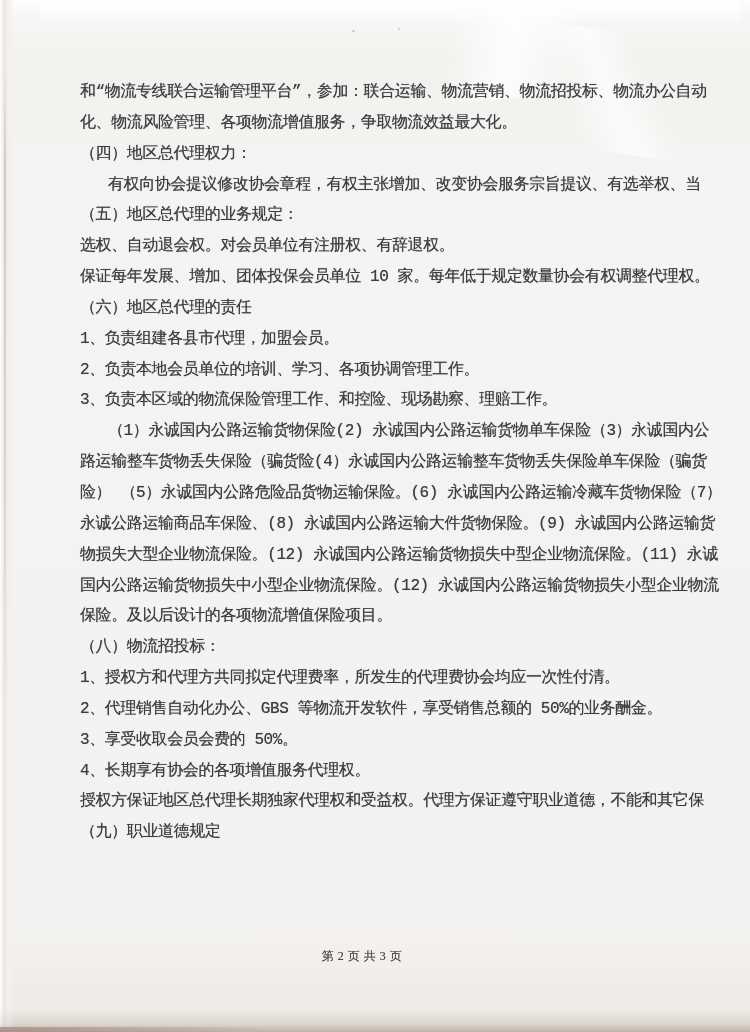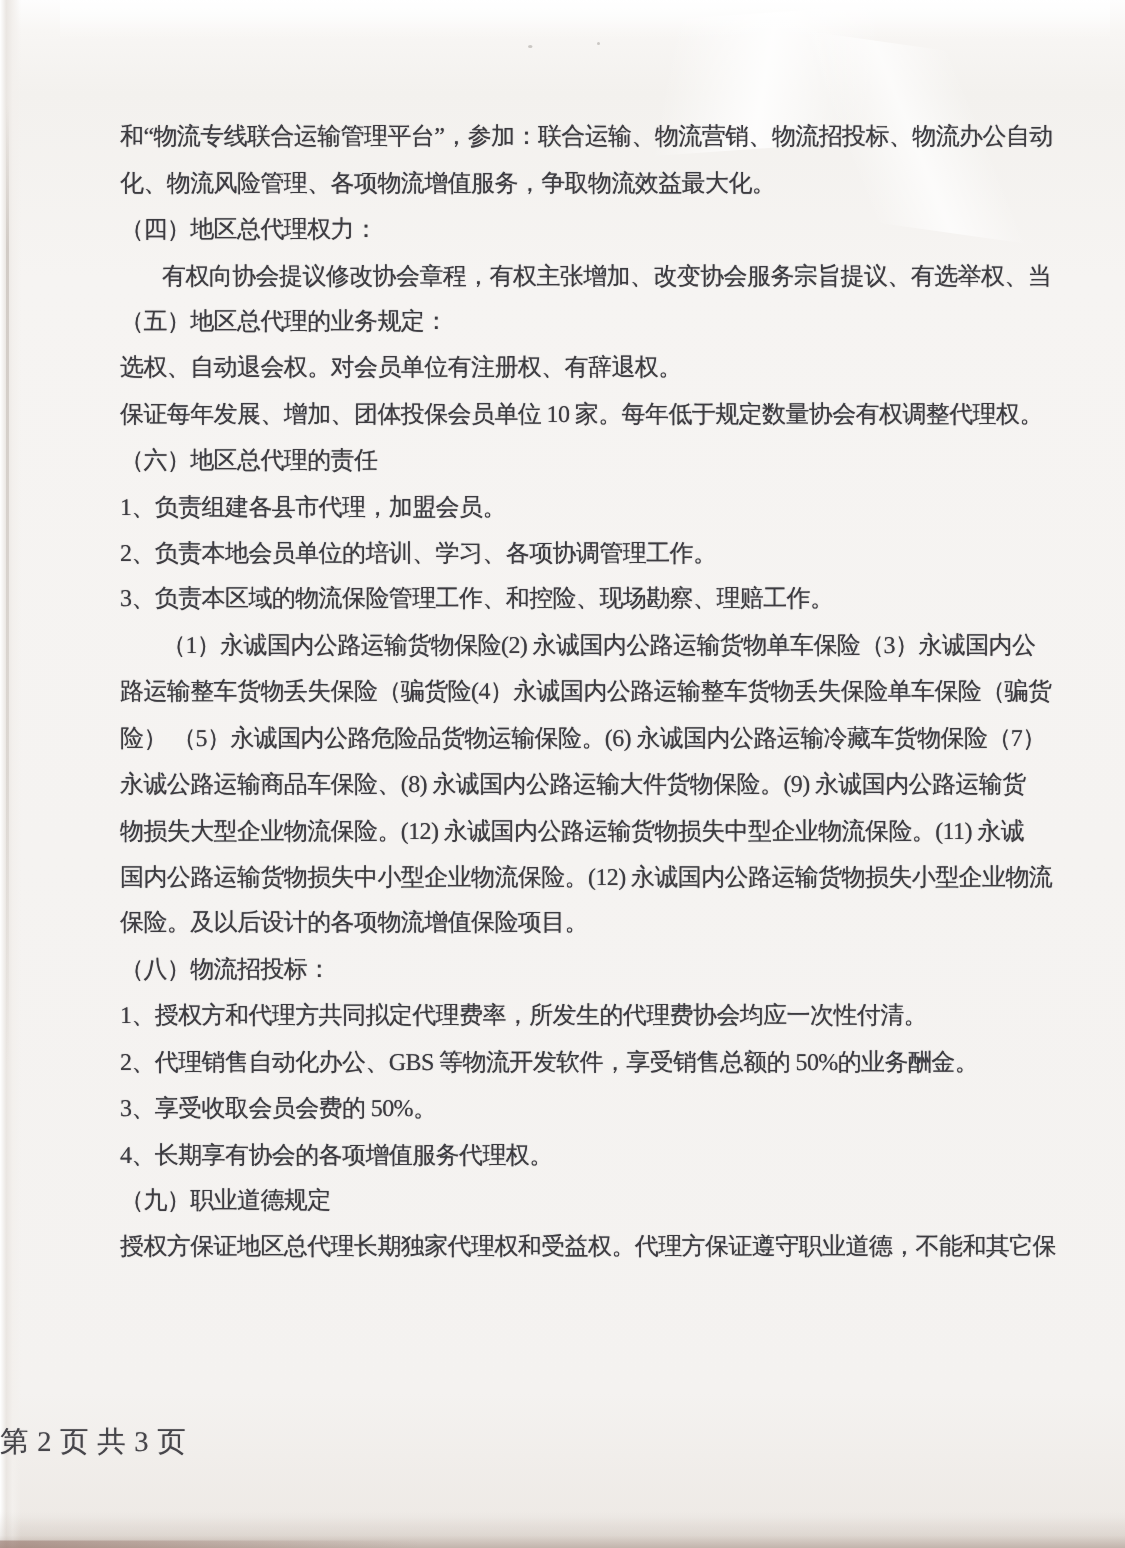--- a/index.html
+++ b/index.html
@@ -54,25 +54,26 @@
     background: linear-gradient(90deg, rgba(146,112,102,0.55), rgba(146,112,102,0));
   }
   
   .text-block {
     position: absolute; left: 80px; top: 77px; width: 648px;
     font-size: 16px; letter-spacing: -0.4px; color: #3d3c41;
   }
   .line {
     height: 30.85px; line-height: 30.85px; white-space: nowrap;
     text-shadow: 0 0 0.7px rgba(61,60,65,0.7);
+    font-family: Liberation Mono, monospace;
   }
   .line.indent { padding-left: 28px; }
   .footer {
     position: absolute; top: 948px; left: 0; width: 724px;
-    font-size: 19px; letter-spacing: 0.5px;
+    text-align: center; font-size: 12px; letter-spacing: 0.5px;
     color: #46454a; text-shadow: 0 0 0.6px rgba(70,69,74,0.6);
   }
 </style>
 </head>
 <body>
 
 <div class="scan-page">
   <div class="streak streak-a"></div>
   <div class="streak streak-b"></div>
   <div class="streak streak-c"></div>
@@ -100,20 +101,20 @@
       <div class="line">险） （5）永诚国内公路危险品货物运输保险。(6) 永诚国内公路运输冷藏车货物保险（7）</div>
       <div class="line">永诚公路运输商品车保险、(8) 永诚国内公路运输大件货物保险。(9) 永诚国内公路运输货</div>
       <div class="line">物损失大型企业物流保险。(12) 永诚国内公路运输货物损失中型企业物流保险。(11) 永诚</div>
       <div class="line">国内公路运输货物损失中小型企业物流保险。(12) 永诚国内公路运输货物损失小型企业物流</div>
       <div class="line">保险。及以后设计的各项物流增值保险项目。</div>
       <div class="line">（八）物流招投标：</div>
       <div class="line">1、授权方和代理方共同拟定代理费率，所发生的代理费协会均应一次性付清。</div>
       <div class="line">2、代理销售自动化办公、GBS 等物流开发软件，享受销售总额的 50%的业务酬金。</div>
       <div class="line">3、享受收取会员会费的 50%。</div>
       <div class="line">4、长期享有协会的各项增值服务代理权。</div>
+      <div class="line">授权方保证地区总代理长期独家代理权和受益权。代理方保证遵守职业道德，不能和其它保</div>
       <div class="line">（九）职业道德规定</div>
-      <div class="line">授权方保证地区总代理长期独家代理权和受益权。代理方保证遵守职业道德，不能和其它保</div>
     </div>
 
   <div class="footer">
     <span>第 2 页 共 3 页</span>
   </div>
 </div>
 
 </body></html>

